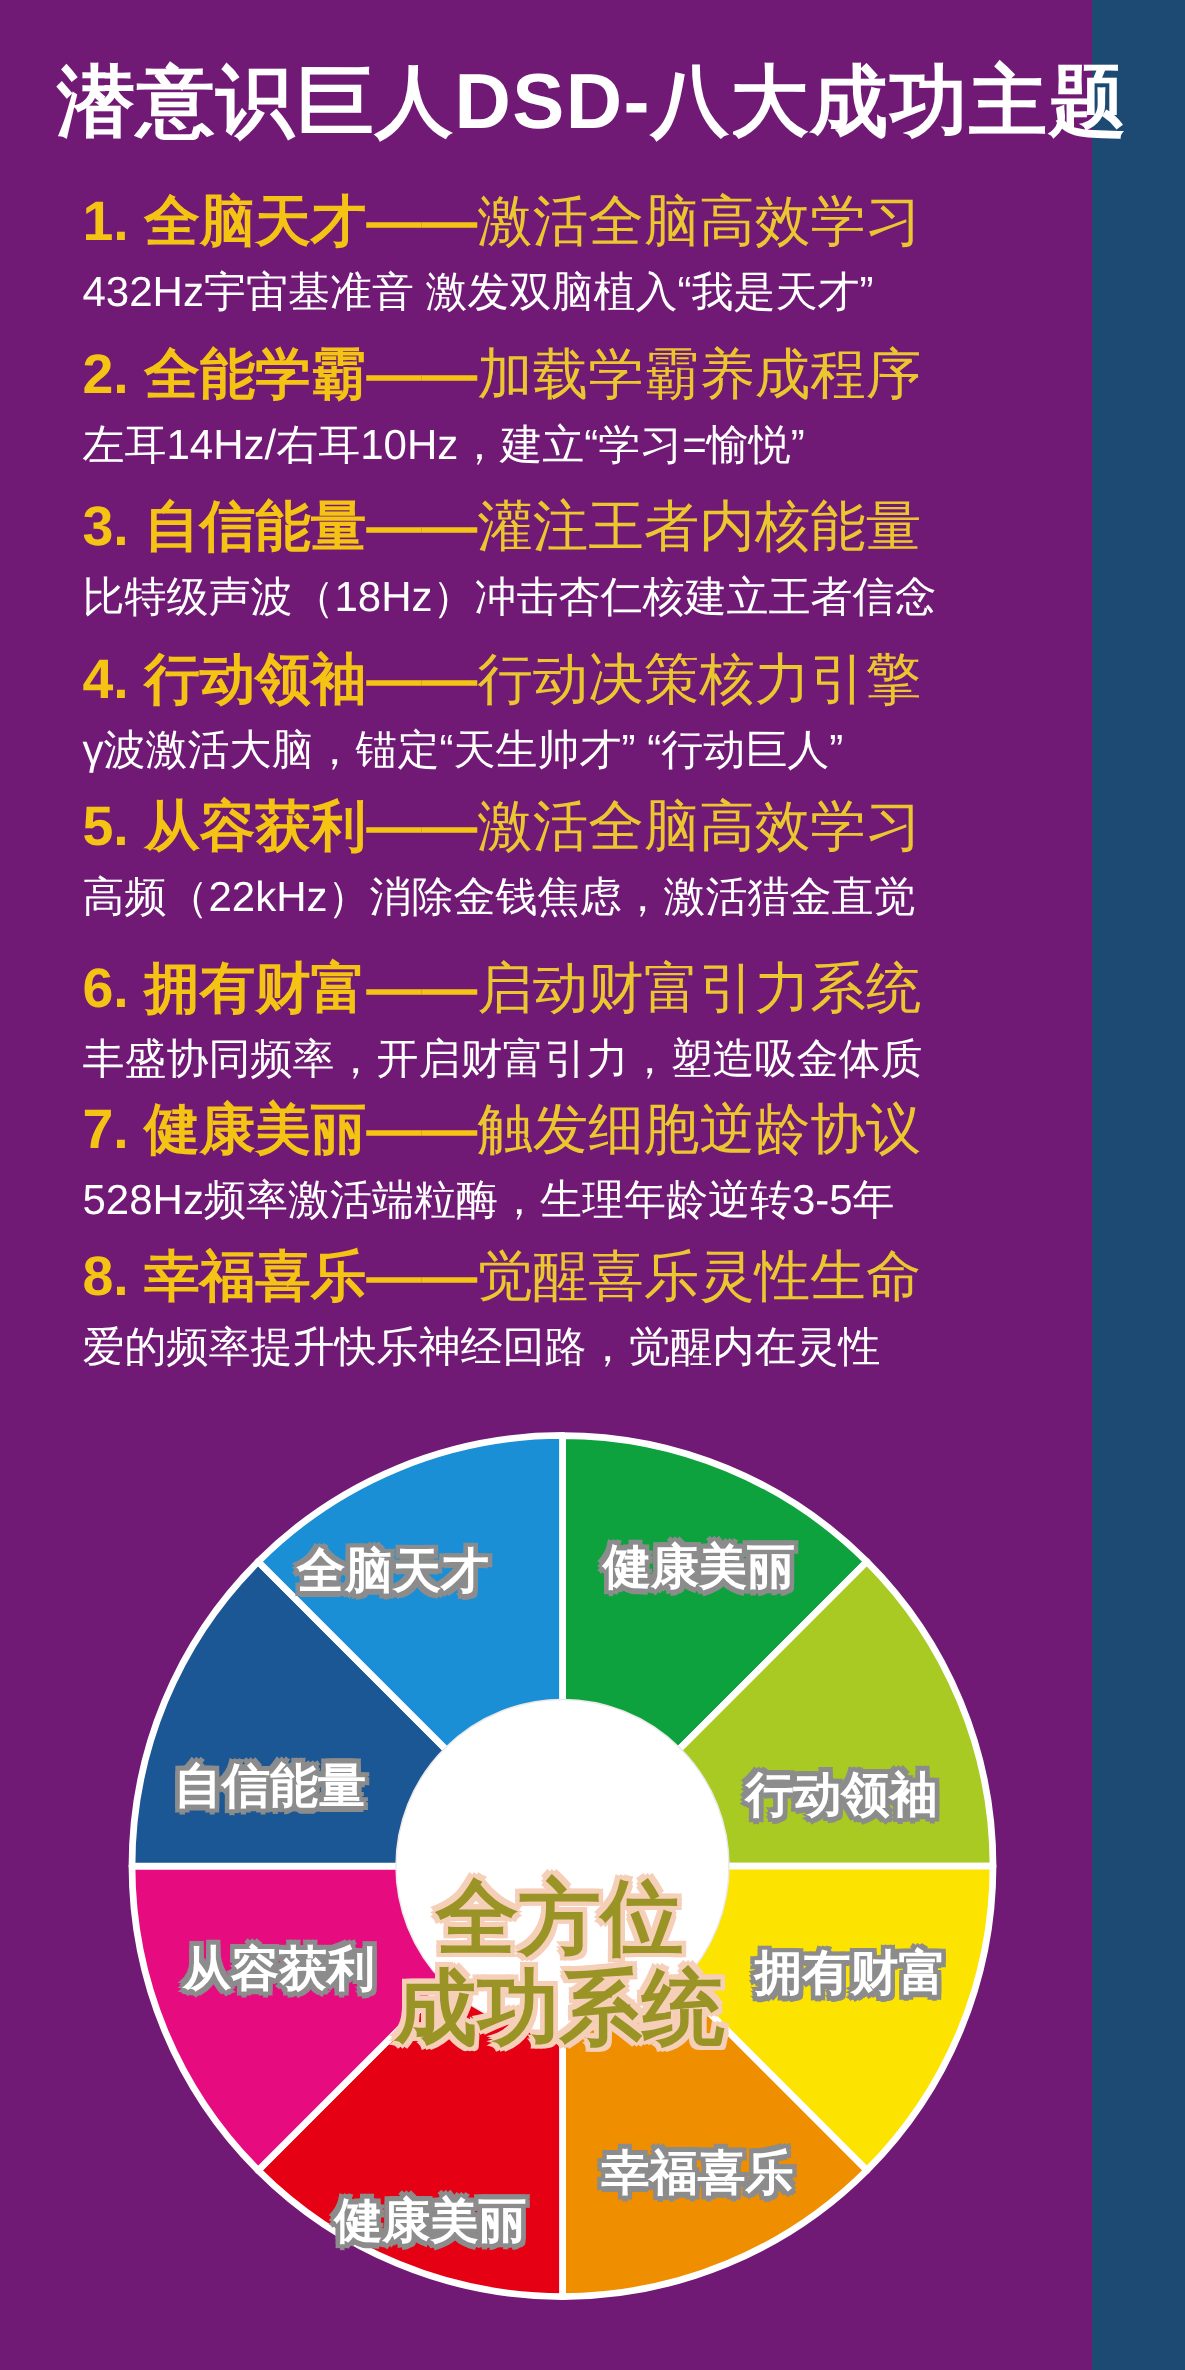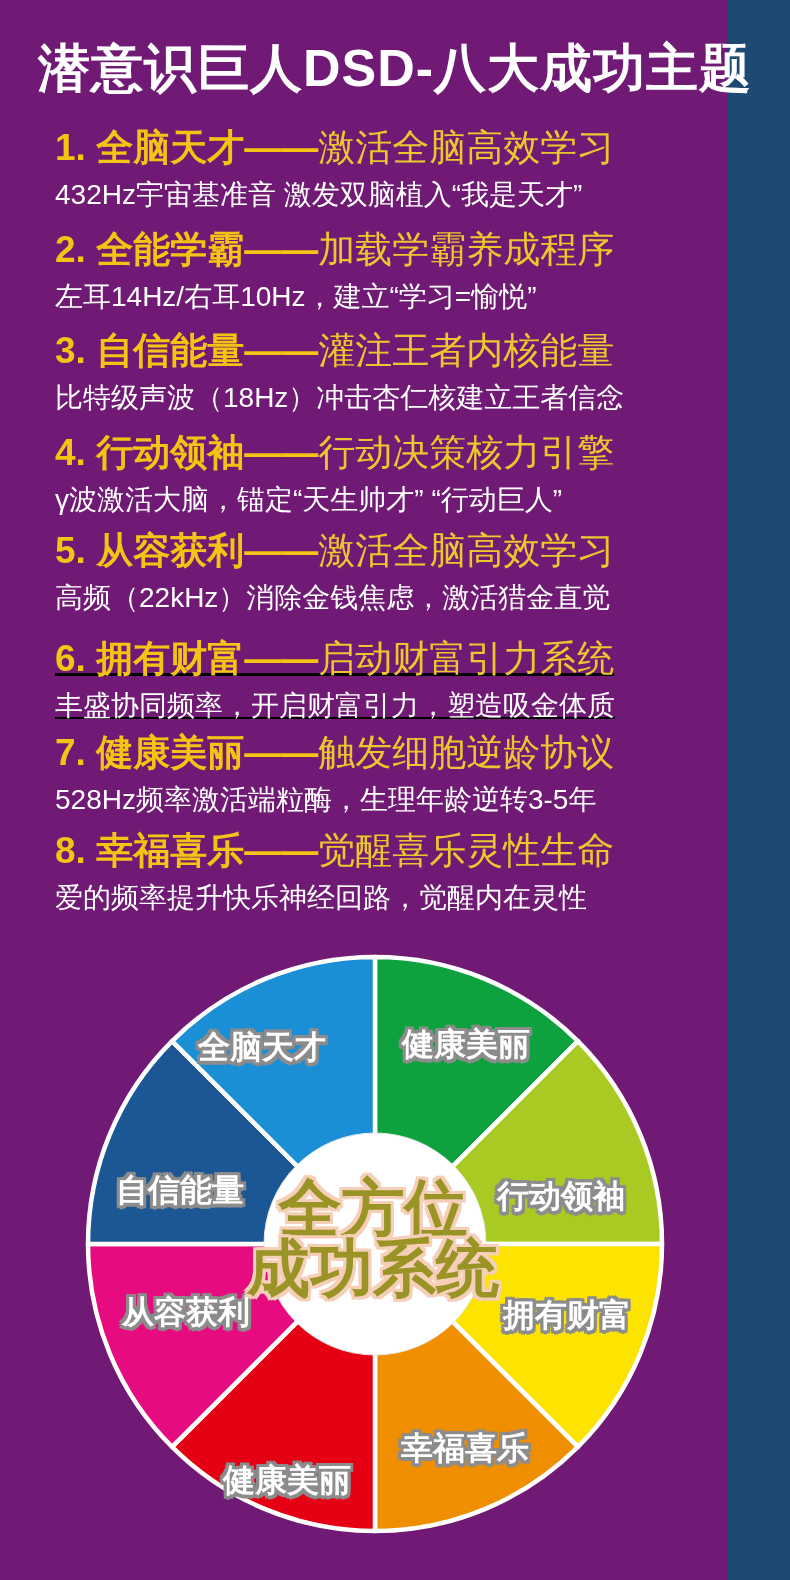--- a/index.html
+++ b/index.html
@@ -37,24 +37,24 @@
     white-space:nowrap;
     --o:#8c8c8c;
     text-shadow:
       3px 0 0 var(--o),-3px 0 0 var(--o),0 3px 0 var(--o),0 -3px 0 var(--o),
       2px 2px 0 var(--o),-2px 2px 0 var(--o),2px -2px 0 var(--o),-2px -2px 0 var(--o),
       3px 3px 0 var(--o),-3px 3px 0 var(--o),3px -3px 0 var(--o),-3px -3px 0 var(--o),
       0 4px 0 var(--o);
   }
 
   .hub-text{
-    position:absolute;left:373px;top:1238px;
+    position:absolute;left:373px;top:1308px;
     transform:translate(-50%,-50%);
     text-align:center;
-    font-size:63px;font-weight:900;line-height:60px;
+    font-size:55px;font-weight:900;line-height:60px;
     color:#9a9426;white-space:nowrap;
     --o:#f6cfb8;
     text-shadow:
       3px 0 0 var(--o),-3px 0 0 var(--o),0 3px 0 var(--o),0 -3px 0 var(--o),
       2px 2px 0 var(--o),-2px 2px 0 var(--o),2px -2px 0 var(--o),-2px -2px 0 var(--o),
       3px 3px 0 var(--o),-3px 3px 0 var(--o),3px -3px 0 var(--o),-3px -3px 0 var(--o);
   }
 </style>
 </head>
 <body>
@@ -82,21 +82,21 @@
   <div class="theme-item" style="top: 432px;">
     <div class="theme-head"><span class="theme-lead">4. 行动领袖——</span><span class="theme-tagline">行动决策核力引擎</span></div>
     <div class="theme-desc">γ波激活大脑，锚定“天生帅才” “行动巨人”</div>
   </div>
 
   <div class="theme-item" style="top: 530px;">
     <div class="theme-head"><span class="theme-lead">5. 从容获利——</span><span class="theme-tagline">激活全脑高效学习</span></div>
     <div class="theme-desc">高频（22kHz）消除金钱焦虑，激活猎金直觉</div>
   </div>
 
-  <div class="theme-item" style="top: 638px; text-decoration: underline;">
+  <div class="theme-item" style="top: 638px;">
     <div class="theme-head"><span class="theme-lead">6. 拥有财富——</span><span class="theme-tagline">启动财富引力系统</span></div>
     <div class="theme-desc">丰盛协同频率，开启财富引力，塑造吸金体质</div>
   </div>
 
   <div class="theme-item" style="top: 732px;">
     <div class="theme-head"><span class="theme-lead">7. 健康美丽——</span><span class="theme-tagline">触发细胞逆龄协议</span></div>
     <div class="theme-desc">528Hz频率激活端粒酶，生理年龄逆转3-5年</div>
   </div>
 
   <div class="theme-item" style="top: 830px;">

